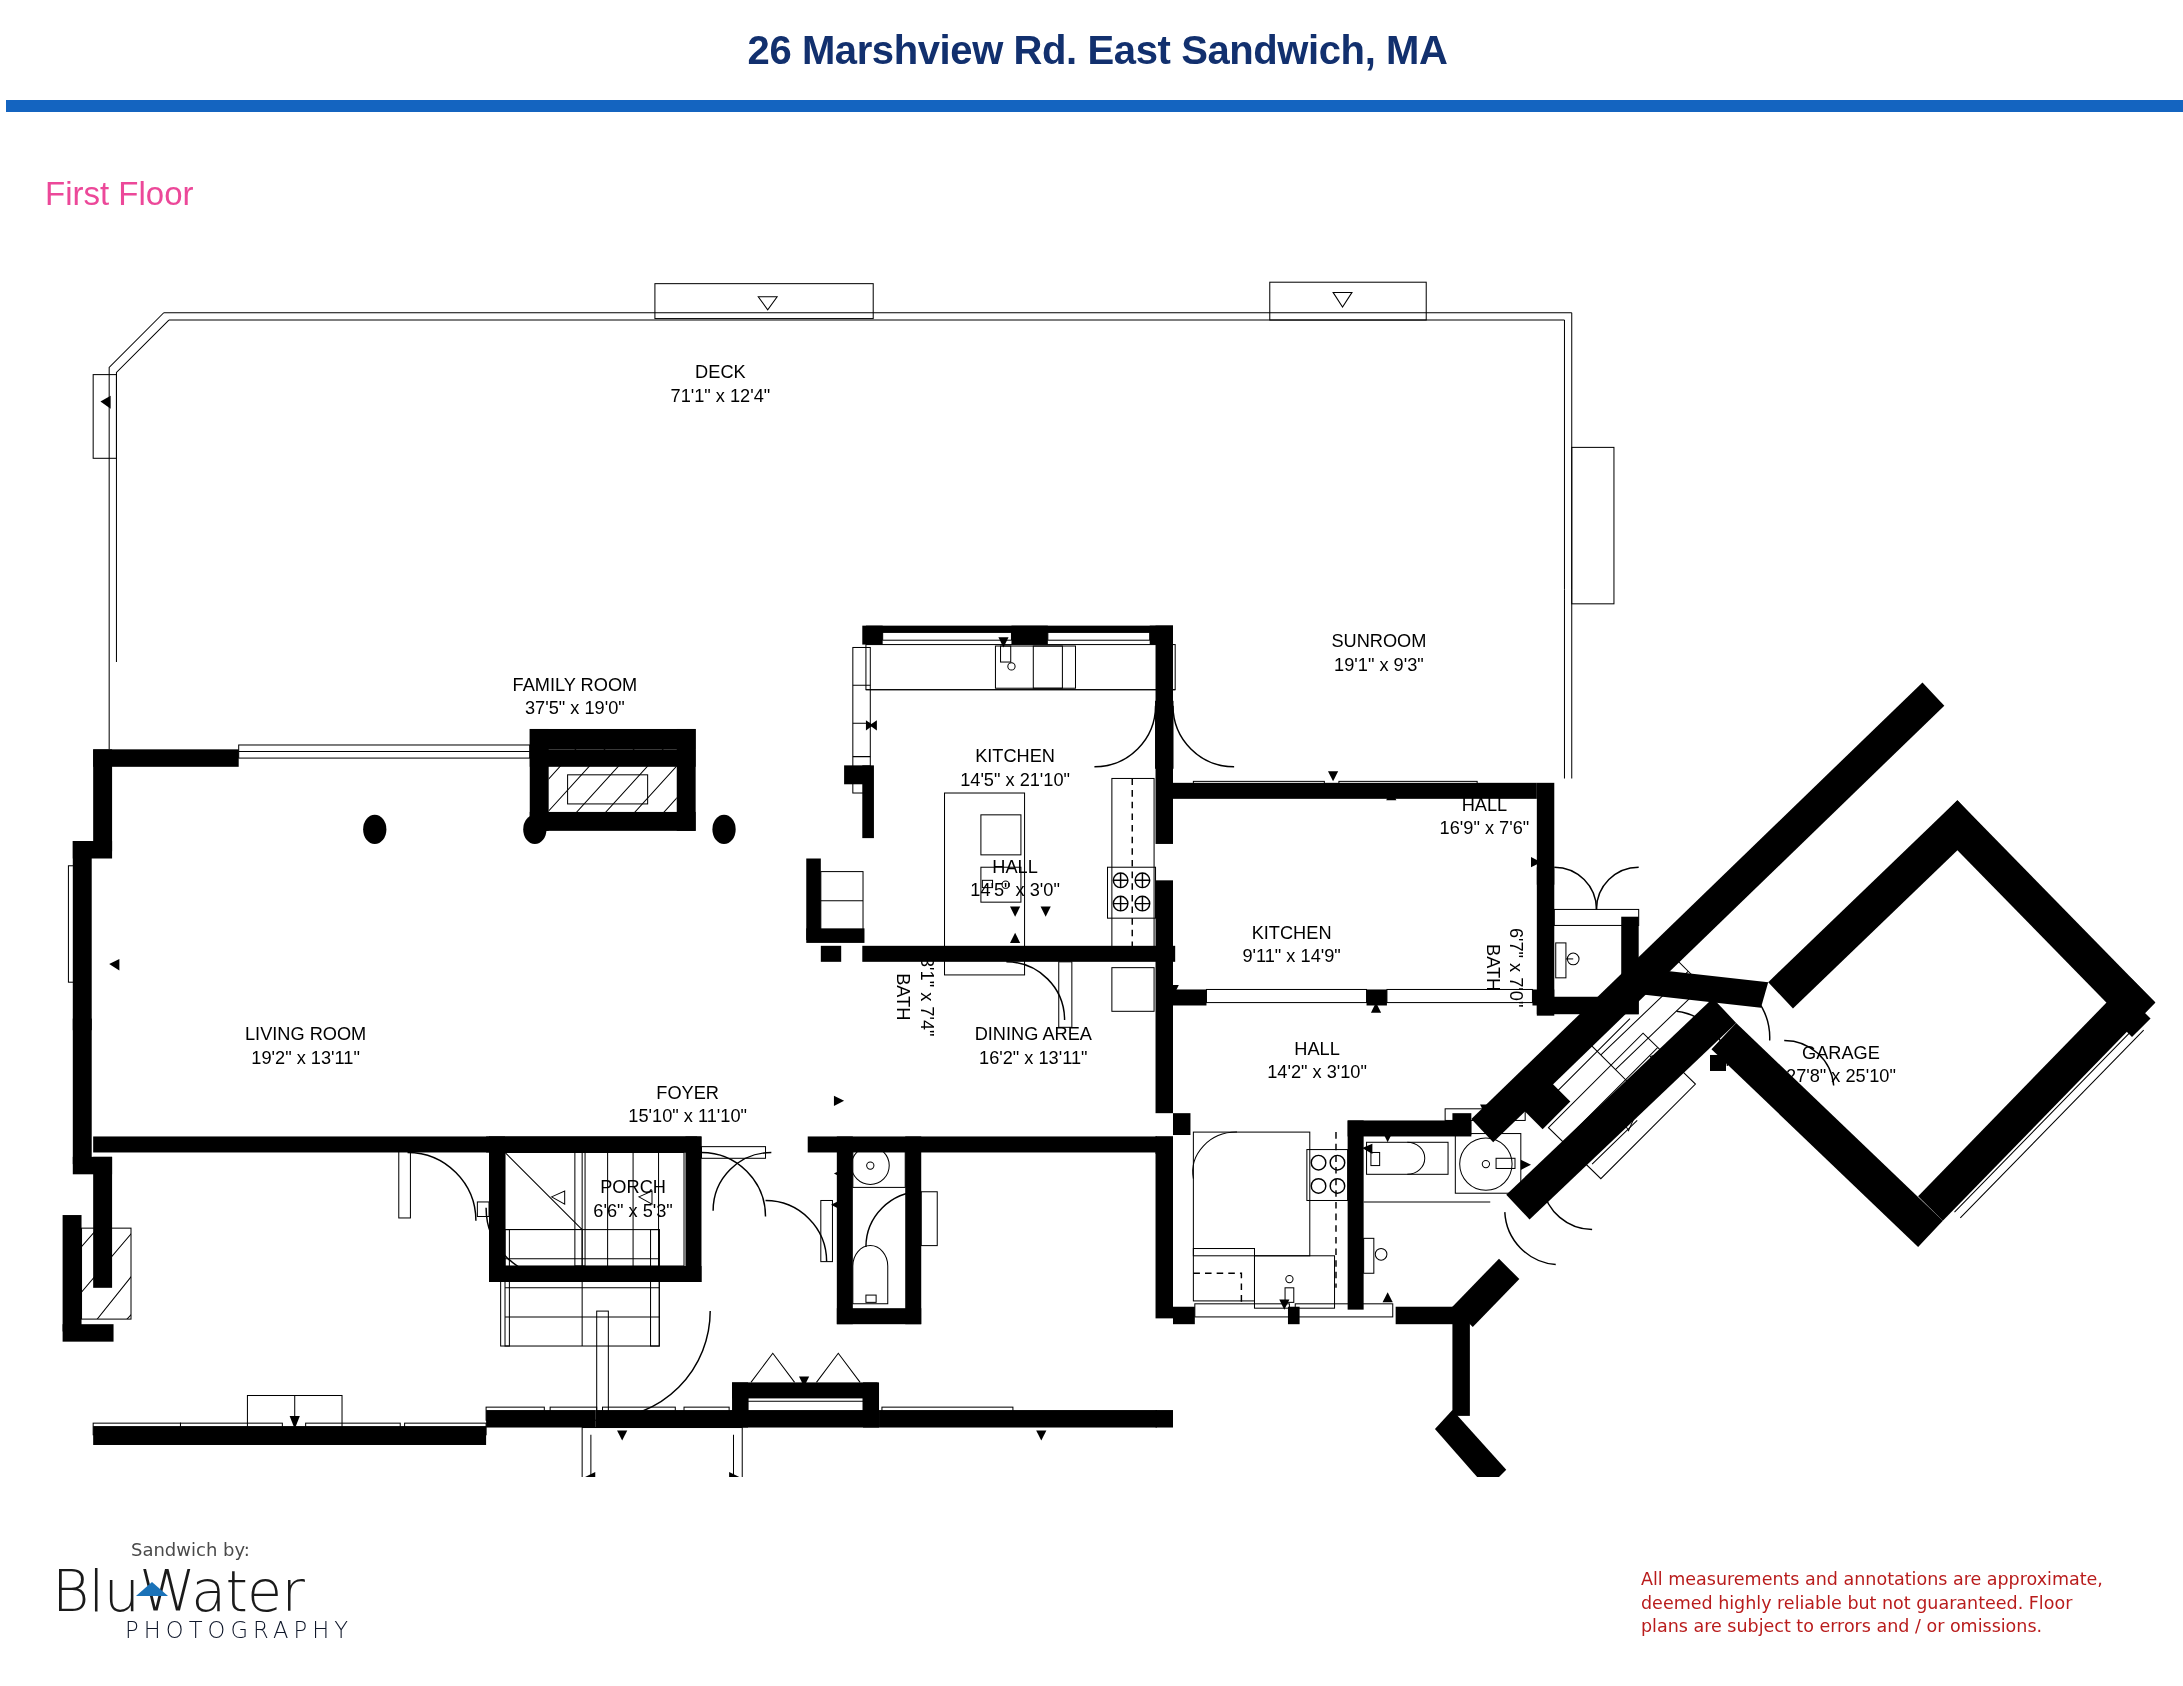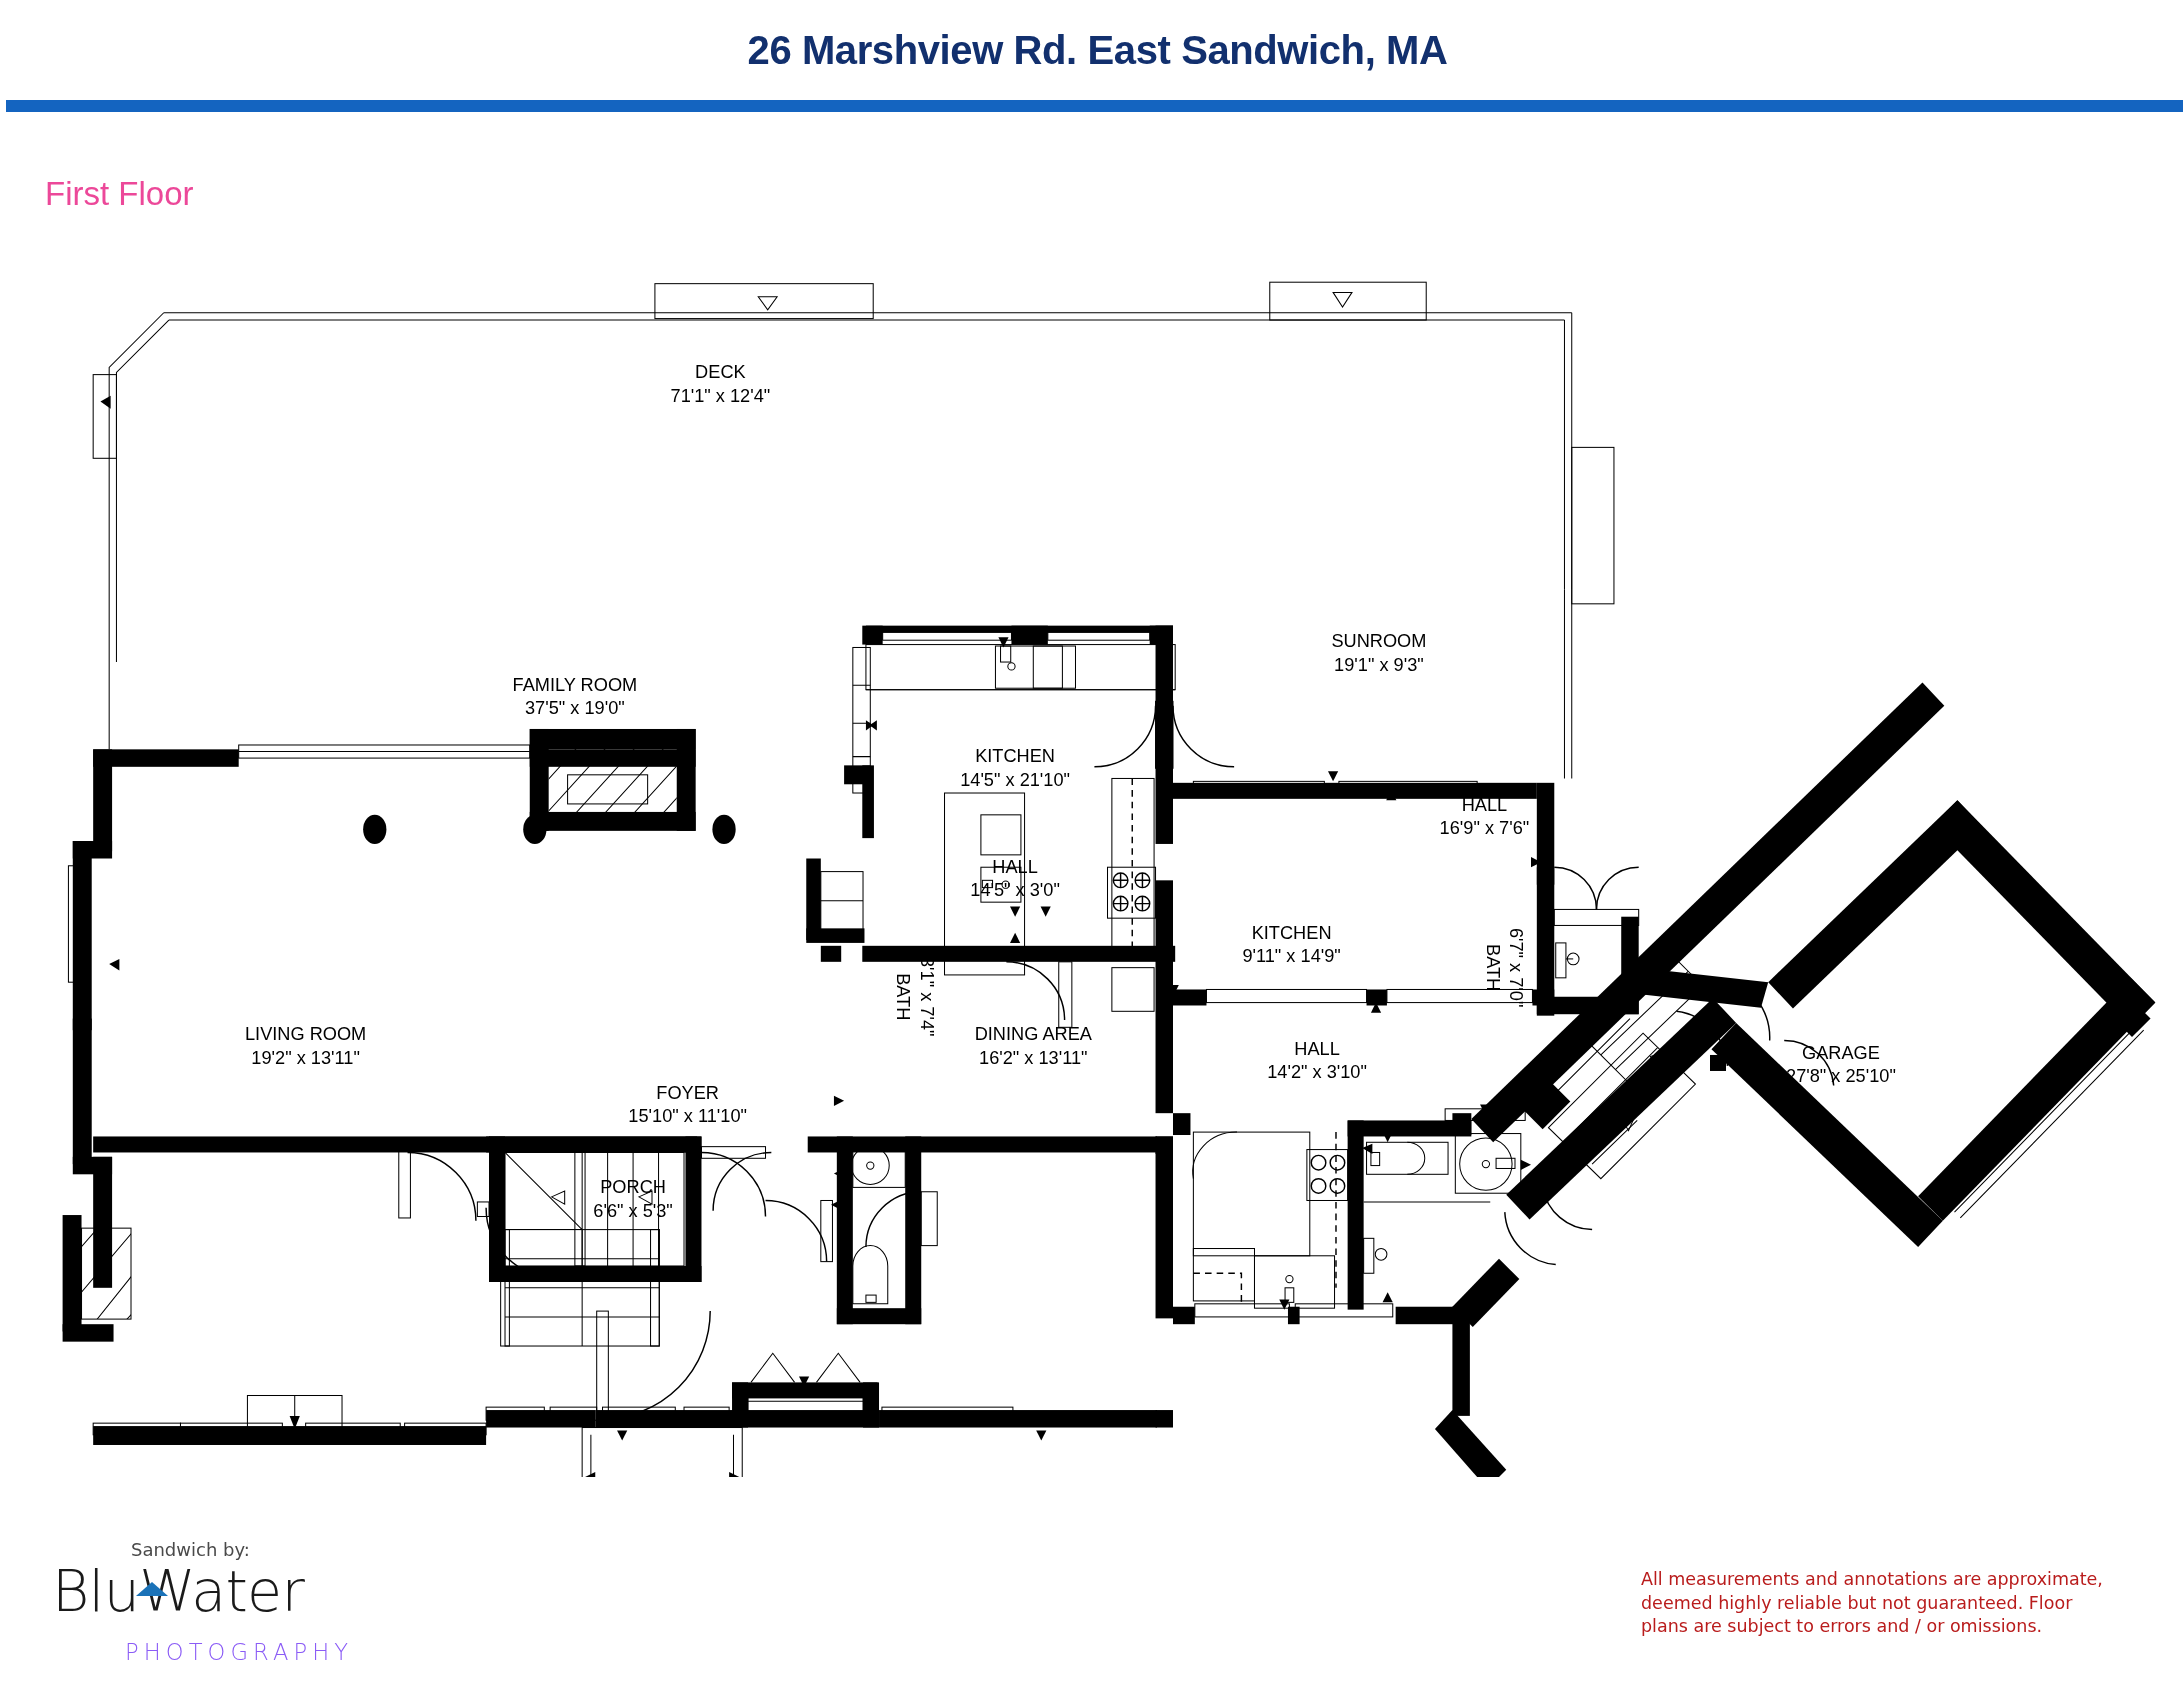--- a/index.html
+++ b/index.html
@@ -19,21 +19,21 @@
   #plan{position:absolute;left:0;top:240px;width:1895px;height:1237px;}
   #plan svg{display:block;}
 
   
   #footer{position:absolute;left:0;top:1499px;width:2183px;height:188px;}
   #prepared-by{position:absolute;left:131px;top:40px;font-size:18px;color:#4a4a4a;
       font-family:"DejaVu Sans",sans-serif;}
   #logo-wrap{position:absolute;left:52px;top:64px;width:313px;height:109px;}
   #logo-main{position:absolute;left:0;top:0;font-size:57px;color:#1a1a1a;
       font-family:"DejaVu Sans",sans-serif;font-weight:300;letter-spacing:-0.7px;line-height:1;}
-  #logo-sub{position:absolute;left:73px;top:76px;font-size:22.6px;color:#8b5cf6;
+  #logo-sub{position:absolute;left:73px;top:54px;font-size:22.6px;color:#0f172a;
       font-family:"DejaVu Sans",sans-serif;letter-spacing:5.1px;font-weight:300;}
   #logo-roof{position:absolute;left:84px;top:19px;width:0;height:0;
       border-left:16px solid transparent;border-right:16px solid transparent;
       border-bottom:14.6px solid #1a72b8;}
   #disclaimer{position:absolute;left:1641px;top:69px;width:466px;font-size:17.5px;
       line-height:1.35;color:#b91c1c;font-family:"DejaVu Sans",sans-serif;}
 
   
   .rm-name{font-family:"Liberation Sans","DejaVu Sans",sans-serif;font-size:25px;fill:#000;text-anchor:middle;}
   .rm-dim{font-family:"Liberation Sans","DejaVu Sans",sans-serif;font-size:25px;fill:#000;text-anchor:middle;}

